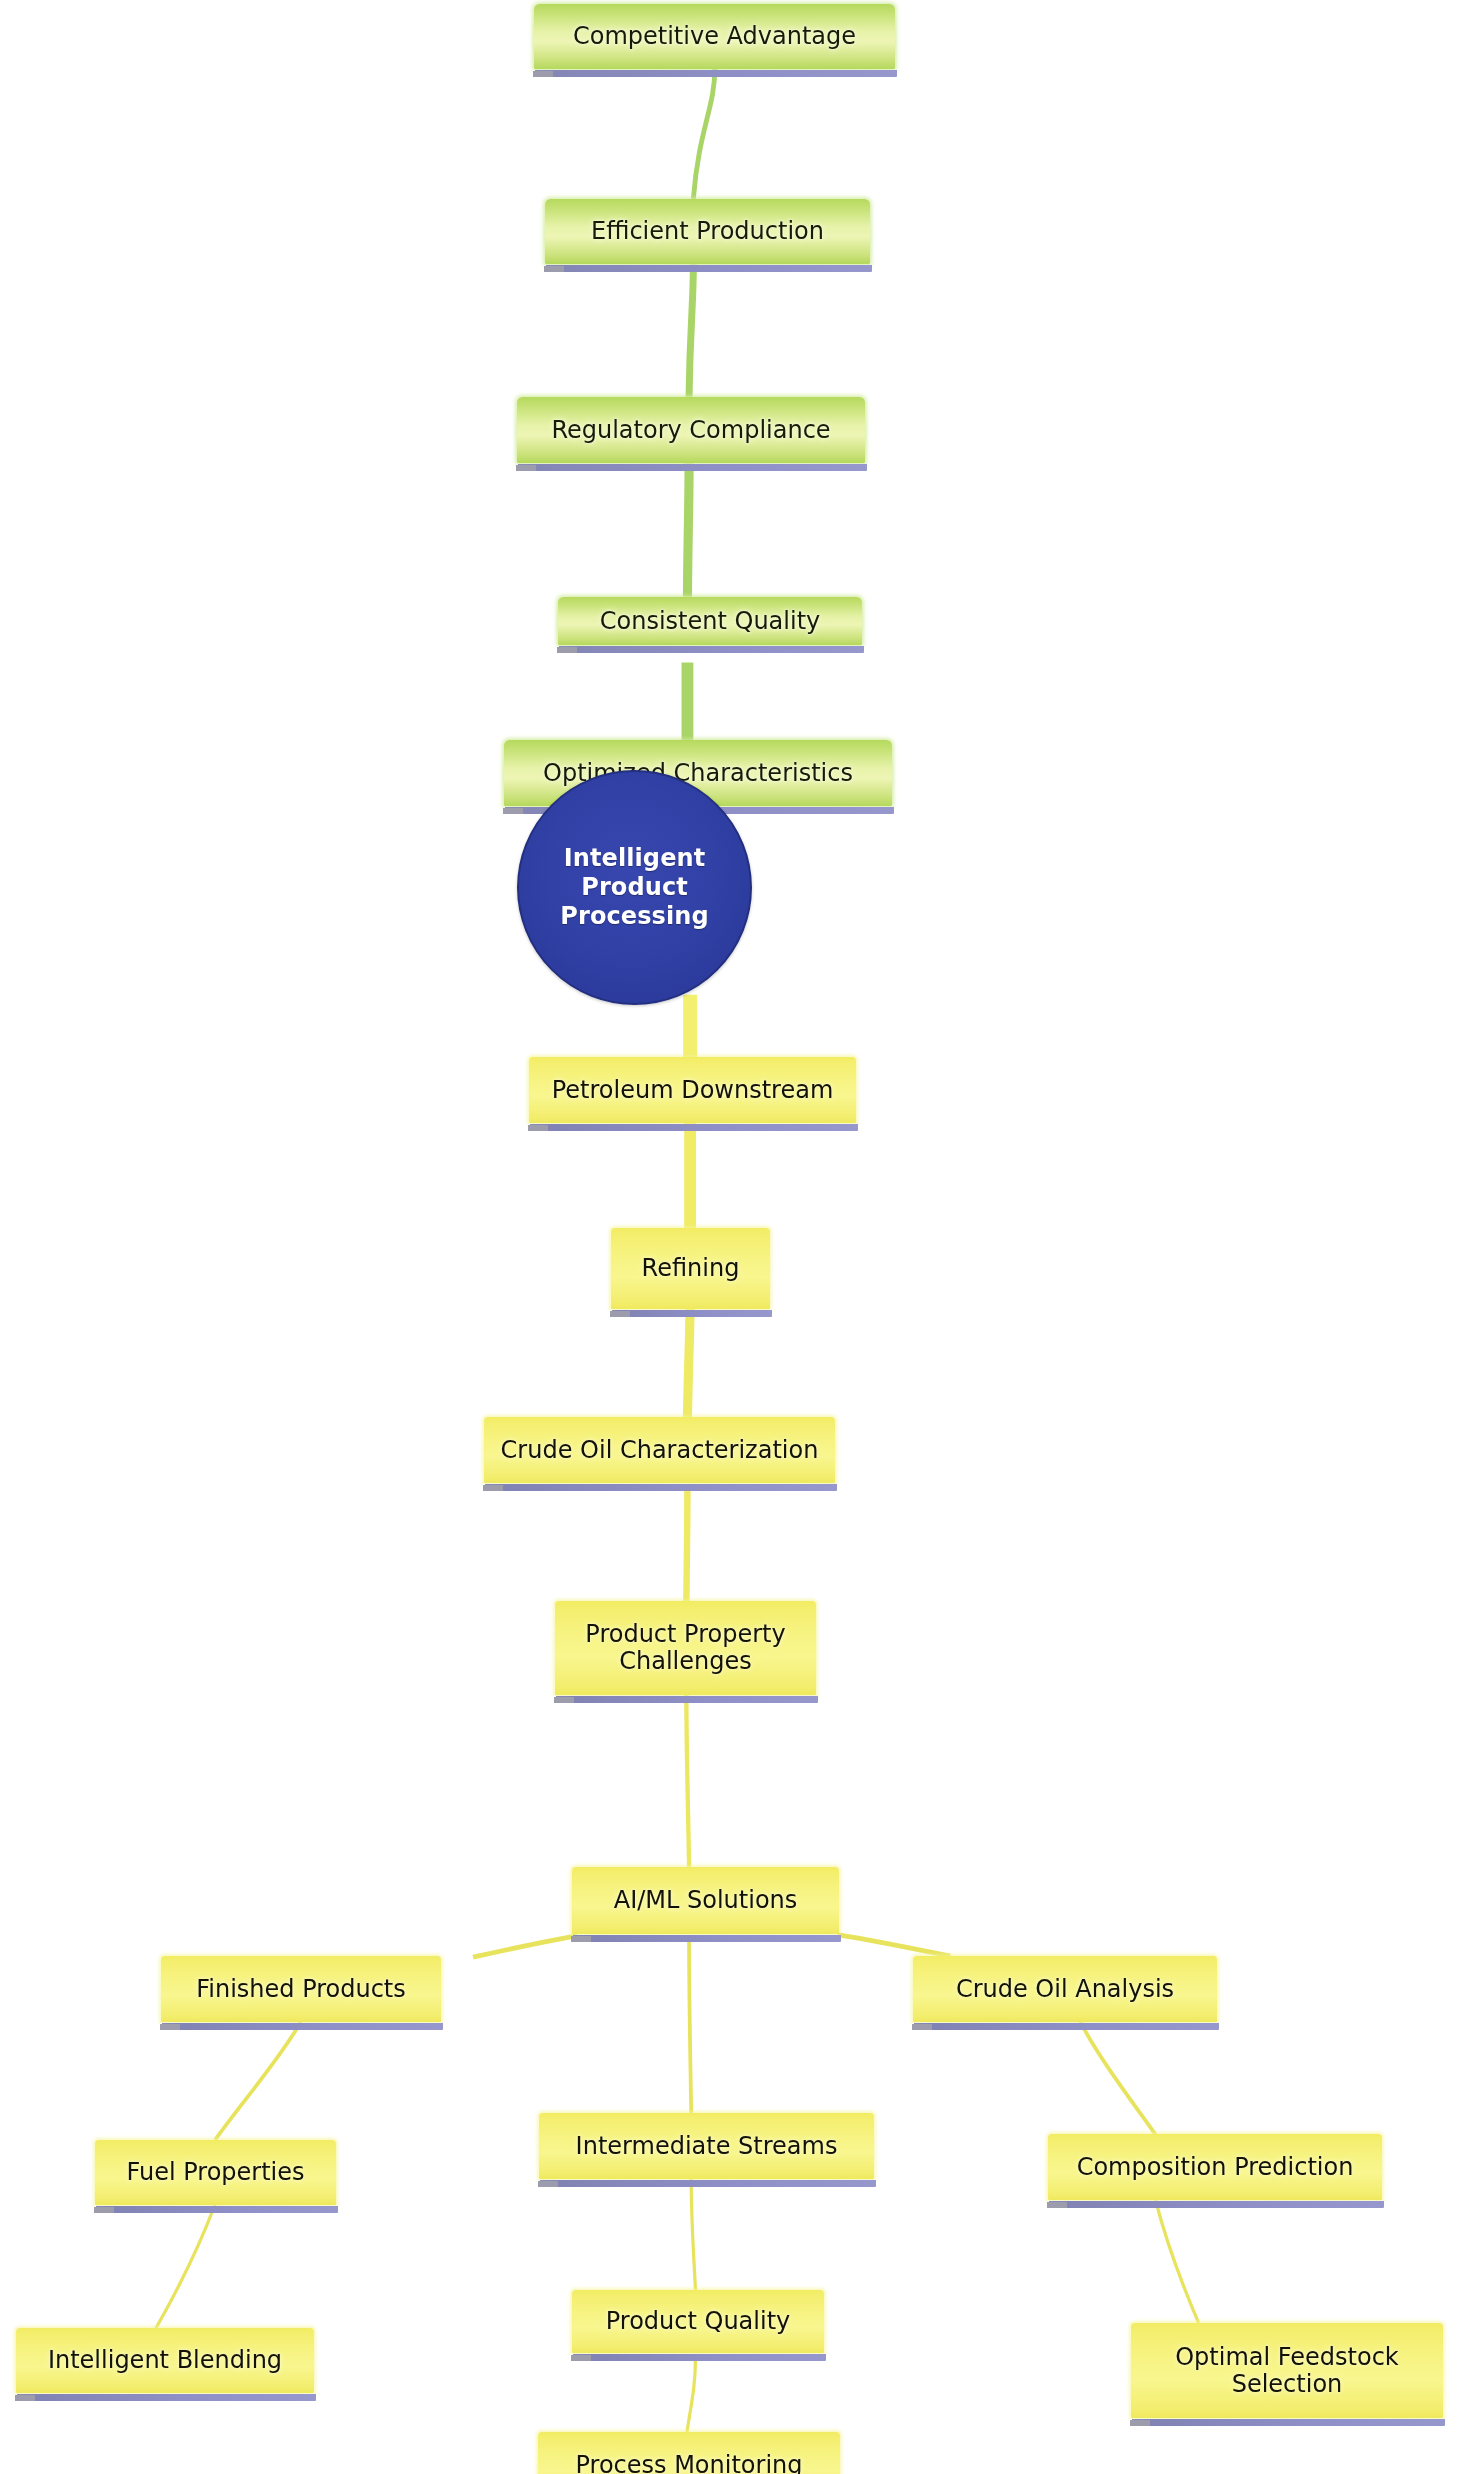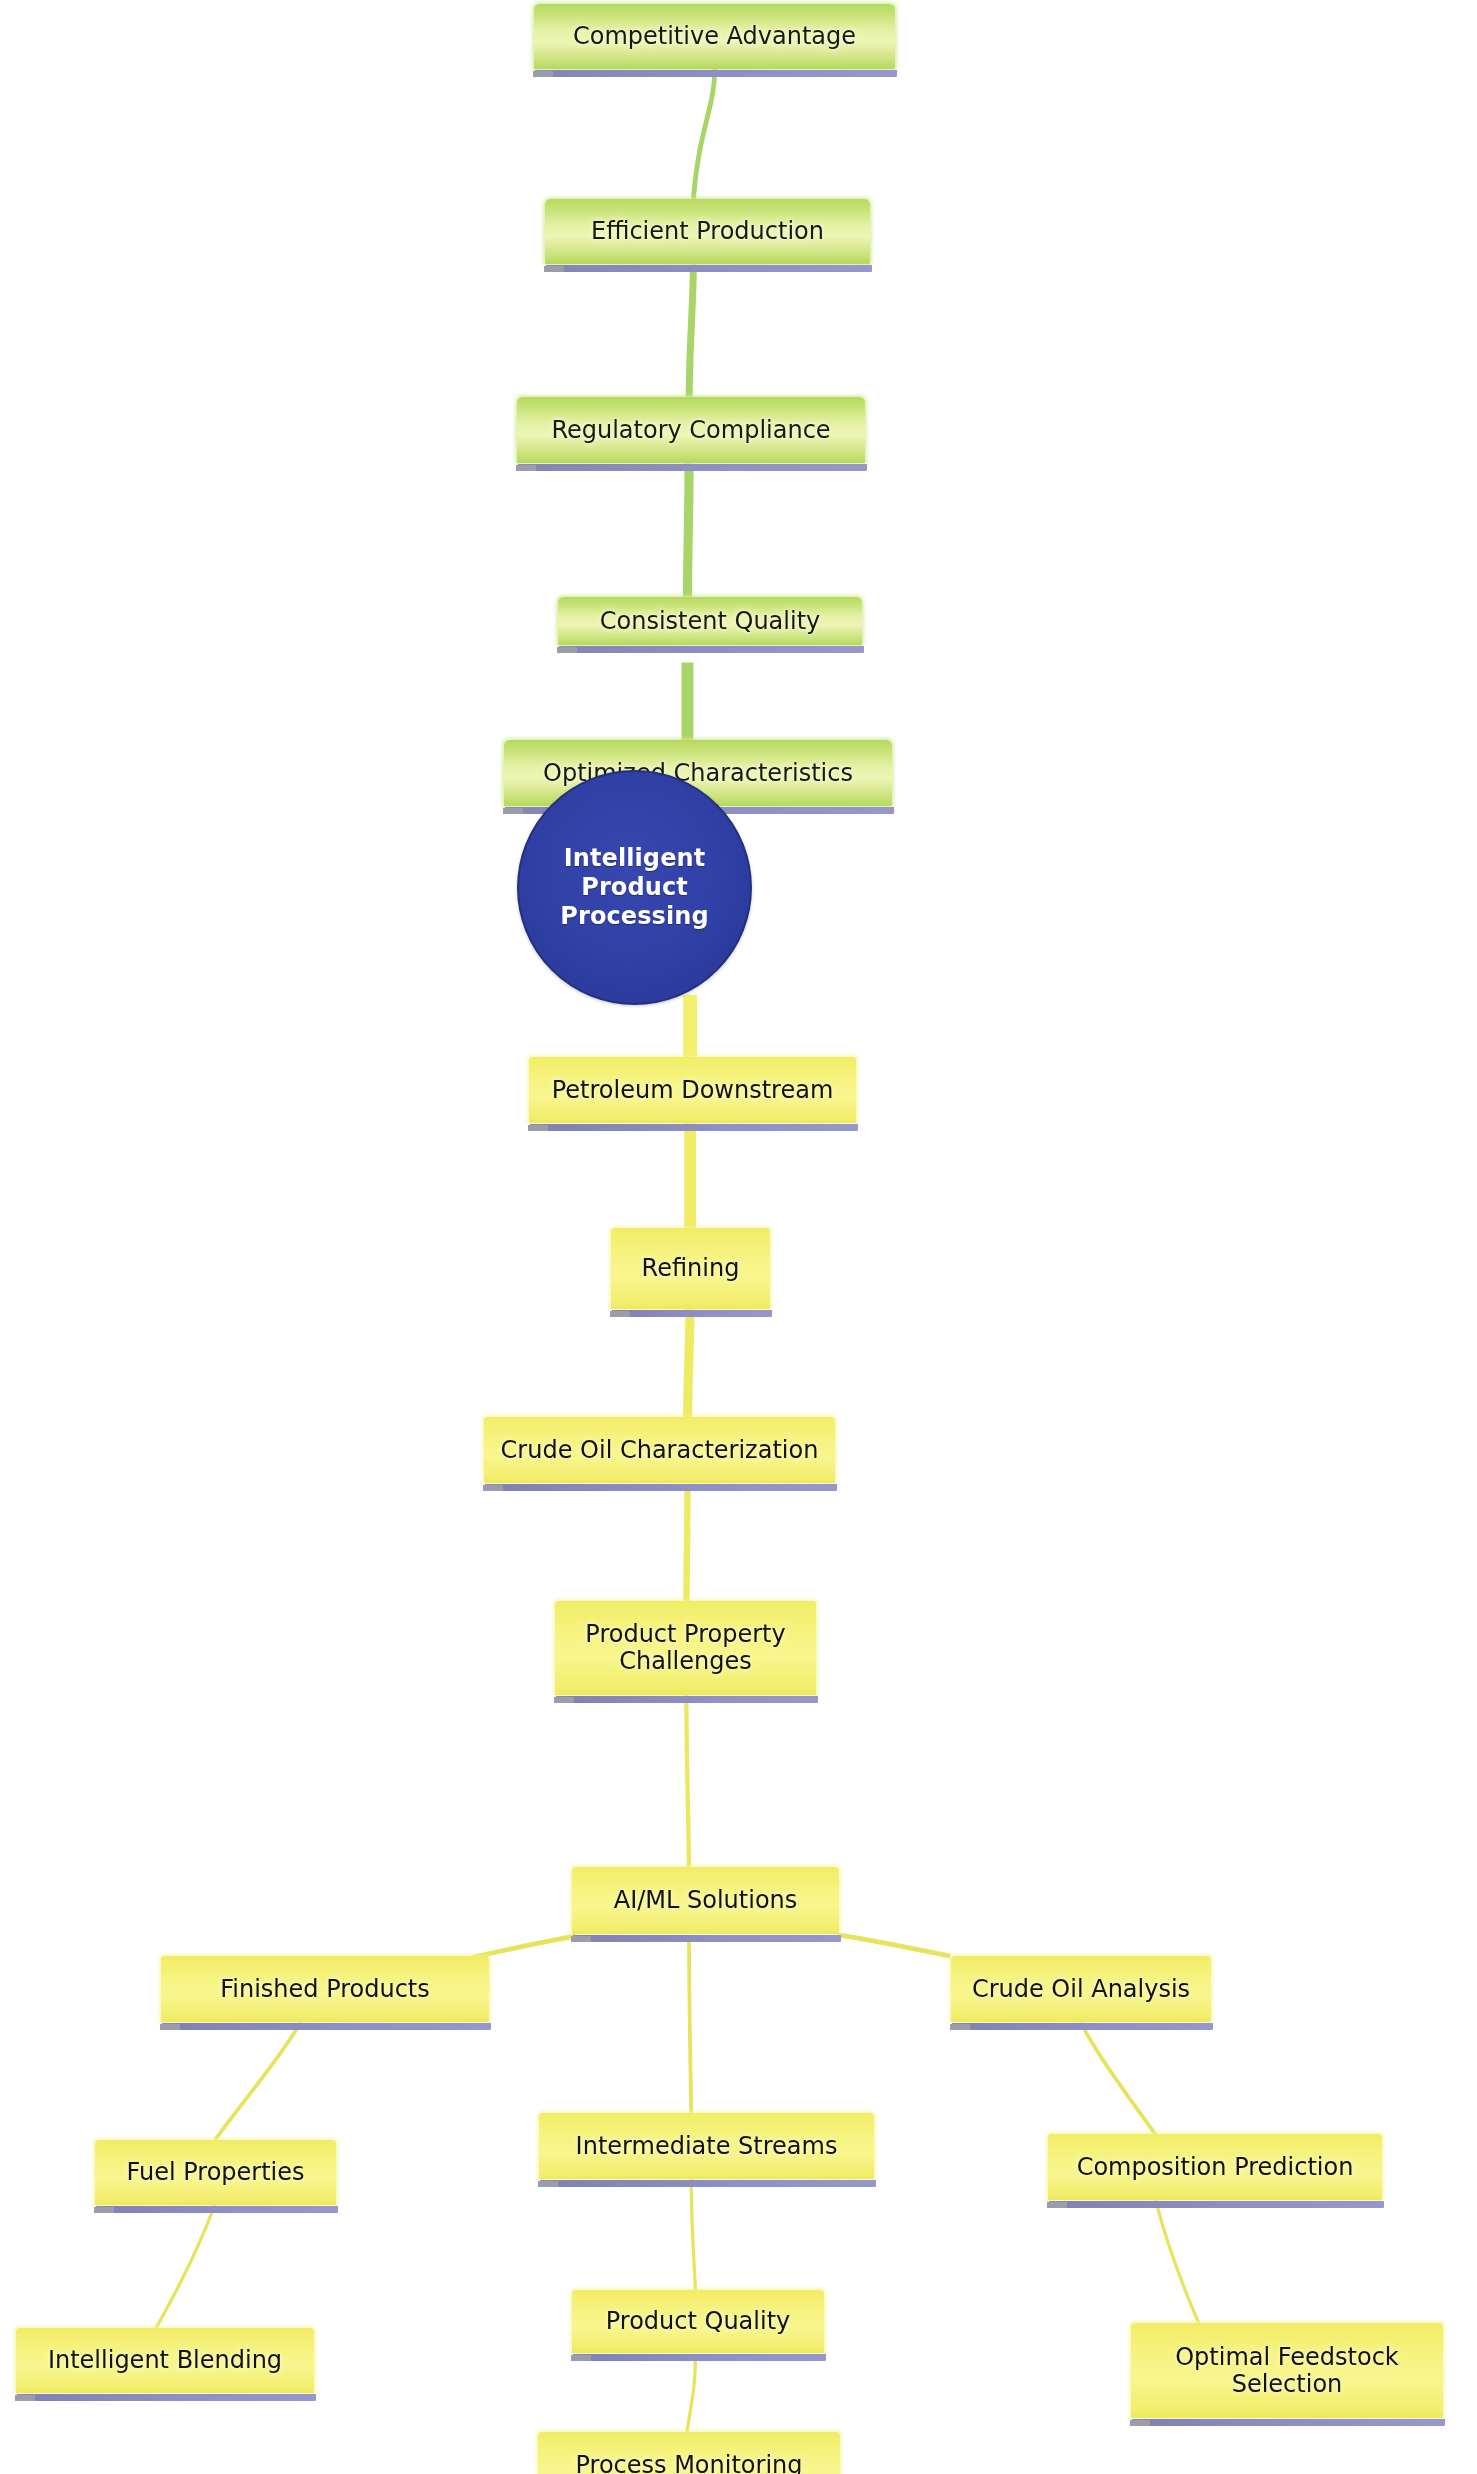--- a/index.html
+++ b/index.html
@@ -134,21 +134,21 @@
       <span>Challenges</span>
     </span>
     <span class="bar"></span>
   </div>
 
   <div class="node yellow" style="left:572px;top:1867px;width:267px;height:67px;justify-content:center;">
     <span class="lbl">AI/ML Solutions</span>
     <span class="bar"></span>
   </div>
 
-  <div class="node yellow" style="left:161px;top:1956px;width:328px;height:66px;">
+  <div class="node yellow" style="left:161px;top:1956px;width:280px;height:66px;">
     <span class="lbl">Finished Products</span>
     <span class="bar"></span>
   </div>
 
   <div class="node yellow" style="left:95px;top:2140px;width:241px;height:65px;">
     <span class="lbl">Fuel Properties</span>
     <span class="bar"></span>
   </div>
 
   <div class="node yellow" style="left:16px;top:2328px;width:298px;height:65px;">
@@ -164,21 +164,21 @@
   <div class="node yellow" style="left:572px;top:2290px;width:252px;height:63px;">
     <span class="lbl">Product Quality</span>
     <span class="bar"></span>
   </div>
 
   <div class="node yellow" style="left:538px;top:2432px;width:302px;height:66px;">
     <span class="lbl">Process Monitoring</span>
 
   </div>
 
-  <div class="node yellow" style="left:951px;top:1956px;width:260px;height:66px;">
+  <div class="node yellow" style="left:913px;top:1956px;width:304px;height:66px;">
     <span class="lbl">Crude Oil Analysis</span>
     <span class="bar"></span>
   </div>
 
   <div class="node yellow" style="left:1048px;top:2134px;width:334px;height:66px;">
     <span class="lbl">Composition Prediction</span>
     <span class="bar"></span>
   </div>
 
   <div class="node yellow" style="left:1131px;top:2323px;width:312px;height:95px;">

